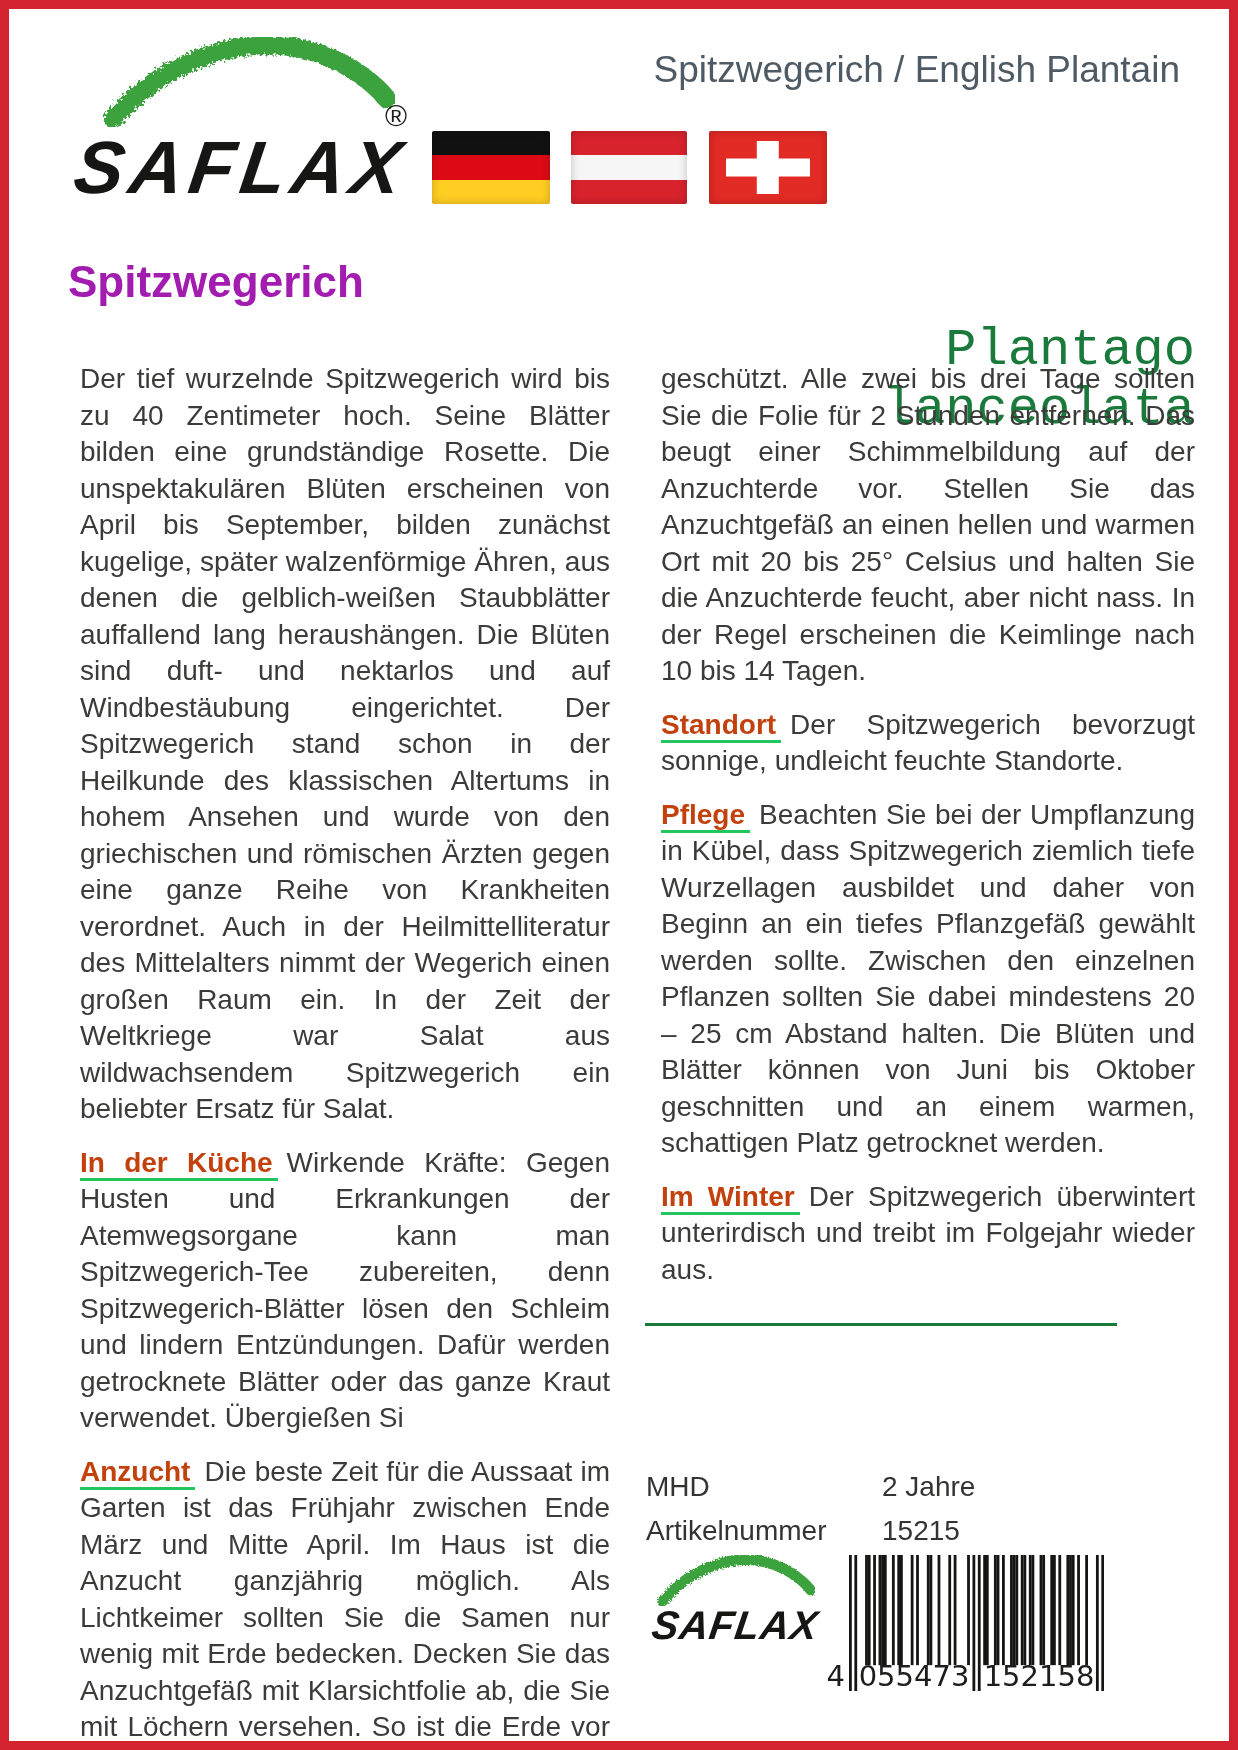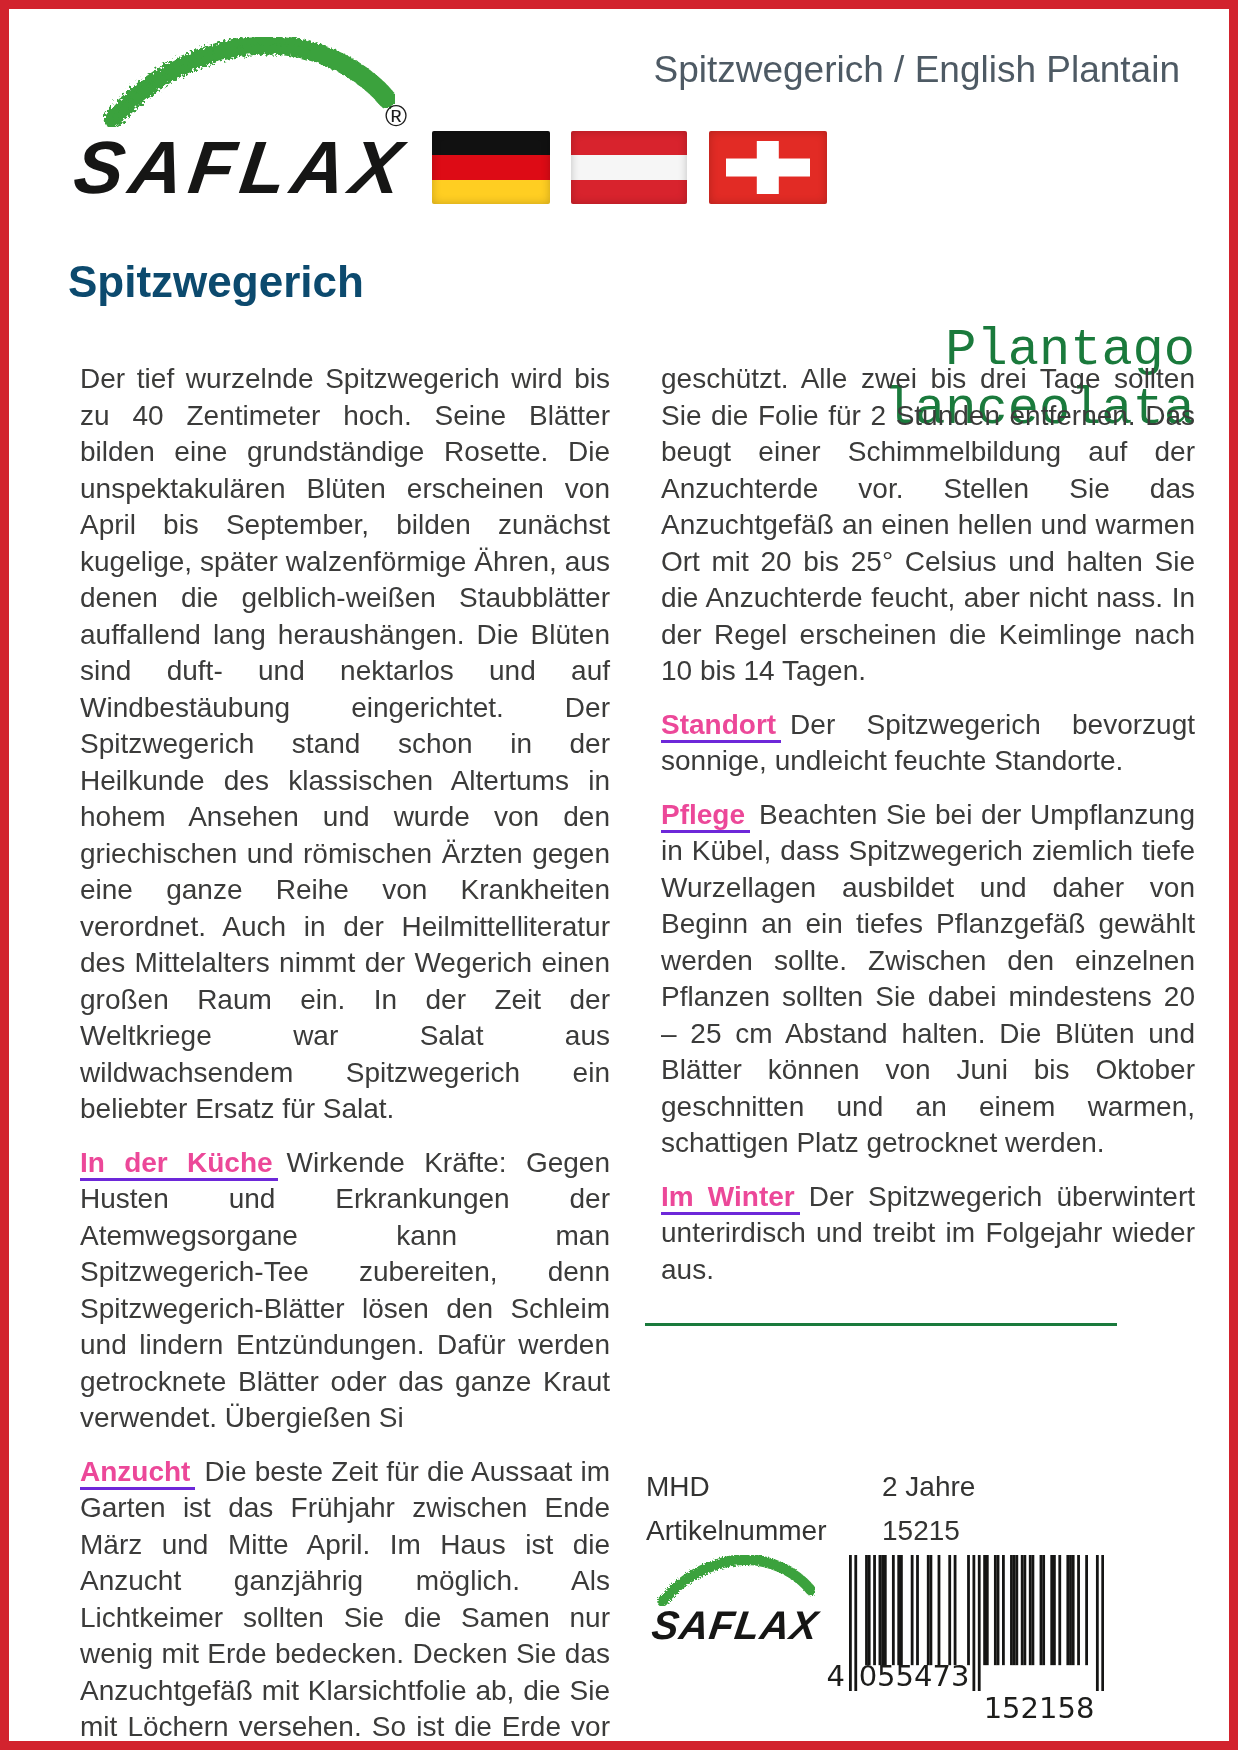--- a/index.html
+++ b/index.html
@@ -43,48 +43,48 @@
   .flag-de{left:423px;
     background:linear-gradient(#111 0 33.4%, #dd0b15 33.4% 66.7%, #ffce22 66.7% 100%);}
   .flag-at{left:562px; width:116px;
     background:linear-gradient(#d8232d 0 33.4%, #f6f6f6 33.4% 66.7%, #d8232d 66.7% 100%);}
   .flag-ch{left:700px; background:#e22b25;}
   .flag-ch .cross-v{position:absolute; left:50%; top:14%; width:19%; height:72%; transform:translateX(-50%); background:#fff;}
   .flag-ch .cross-h{position:absolute; top:50%; left:14.5%; height:26%; width:71%; transform:translateY(-50%); background:#fff;}
   
   .h1-left{
     left:59px; top:248px;
-    font-size:44px; font-weight:bold; color:#0c4a6e;
+    font-size:44px; font-weight:bold; color:#a21caf;
   }
   .h1-right{
     left:640px; top:312px; width:546px; text-align:right;
     font-size:52px; color:#1a7a3c;font-family:Liberation Mono, monospace;
   }
   
   .col{width:542px; text-align:justify; font-size:28px; line-height:36.5px;}
   .col-left{left:59px; top:352px;}
   .col-right{left:640px; top:352px; width:546px;}
   .col p{margin:0 0 17px 12px;}
   .sect{
-    color:#ec4899; font-weight:bold;
-    border-bottom:3px solid #6d28d9;
+    color:#c2410c; font-weight:bold;
+    border-bottom:3px solid #22c55e;
     padding-right:5px; margin-right:9px;
   }
   
   .green-rule{left:636px; top:1314px; width:472px; height:3px; background:#1a7a3c;}
   .meta-label{left:637px; font-size:28px; color:#333332;}
   .meta-value{left:873px; font-size:28px; color:#333332;}
   .row1{top:1462px;} .row2{top:1506px;}
   
   .barcode-wrap{left:840px; top:1546px; width:255px; height:136px;}
   .barcode-wrap svg{position:absolute; left:0; top:0; fill:#151514;}
   .bc-digit{position:absolute; top:104px; font-size:29px; color:#1d1d1b; font-family:"DejaVu Sans", sans-serif;}
   .bc-first{left:-24px; width:20px; text-align:right;}
   .bc-g1{left:9px; width:112px; text-align:center;}
-  .bc-g2{left:134px; width:112px; text-align:center;margin-top:32px;}
+  .bc-g2{left:134px; width:112px; text-align:center;}
 </style>
 </head>
 <body>
 
 <div id="page">
 
   <div class="abs header-title">Spitzwegerich / English Plantain</div>
 
   <svg class="abs logo-arc" viewBox="0 0 292 96" preserveAspectRatio="none" aria-hidden="true">
     <defs>

